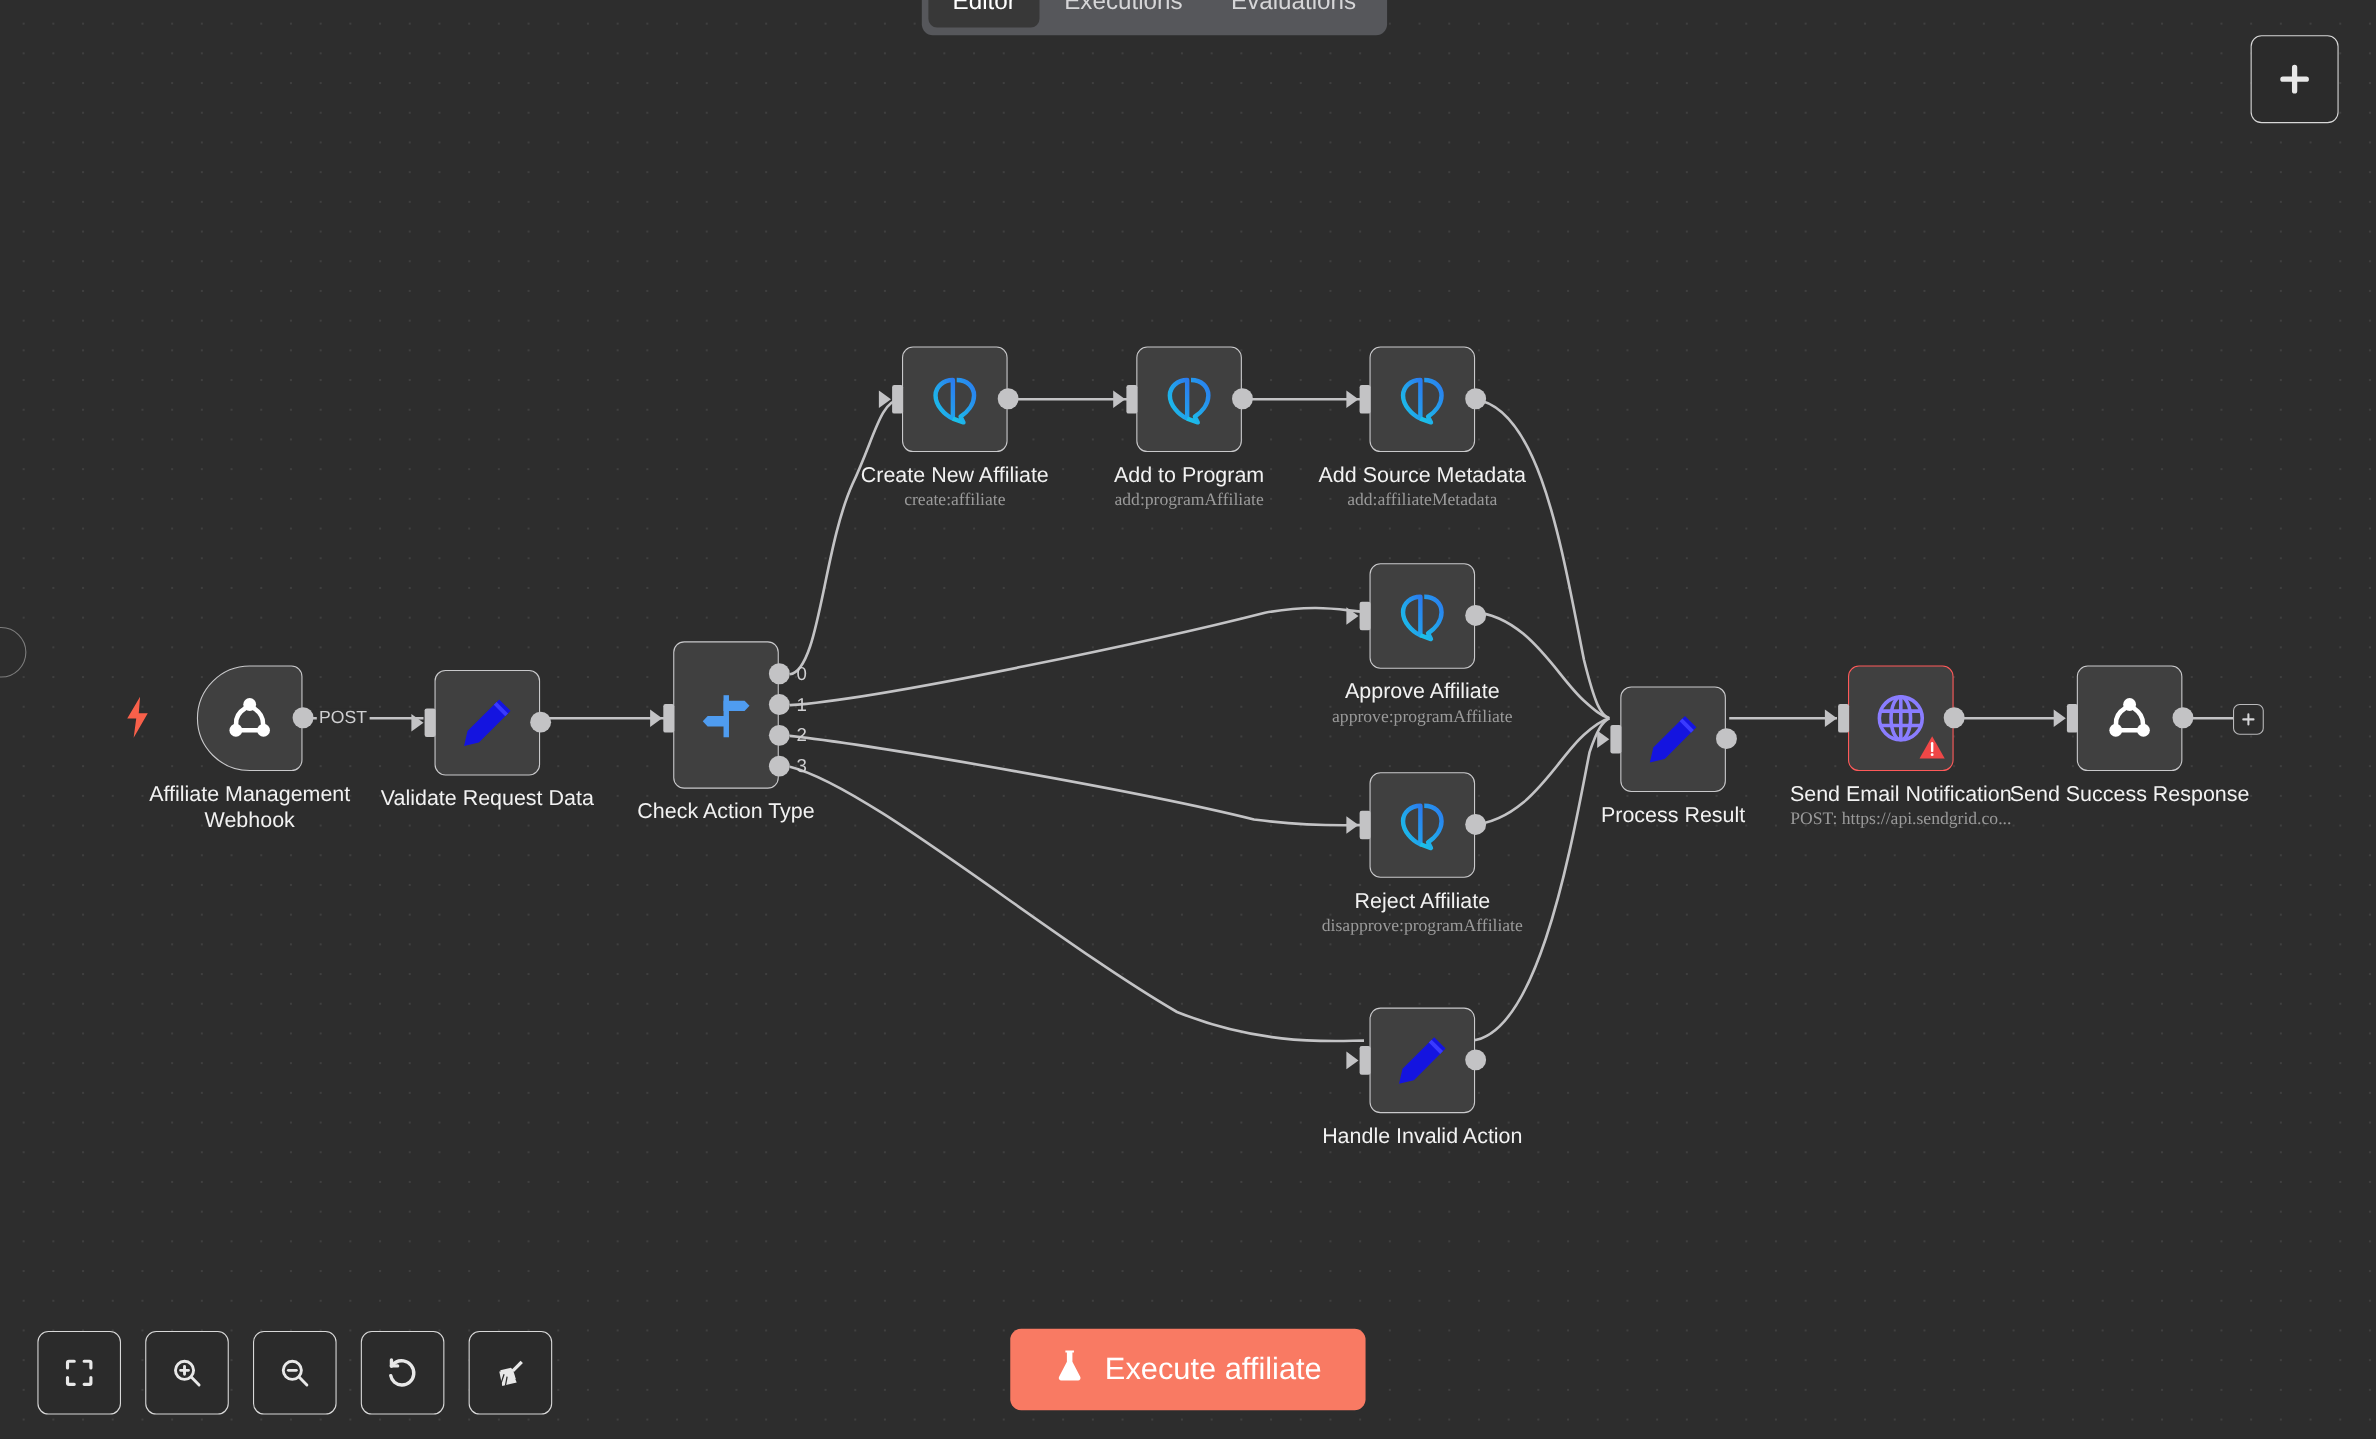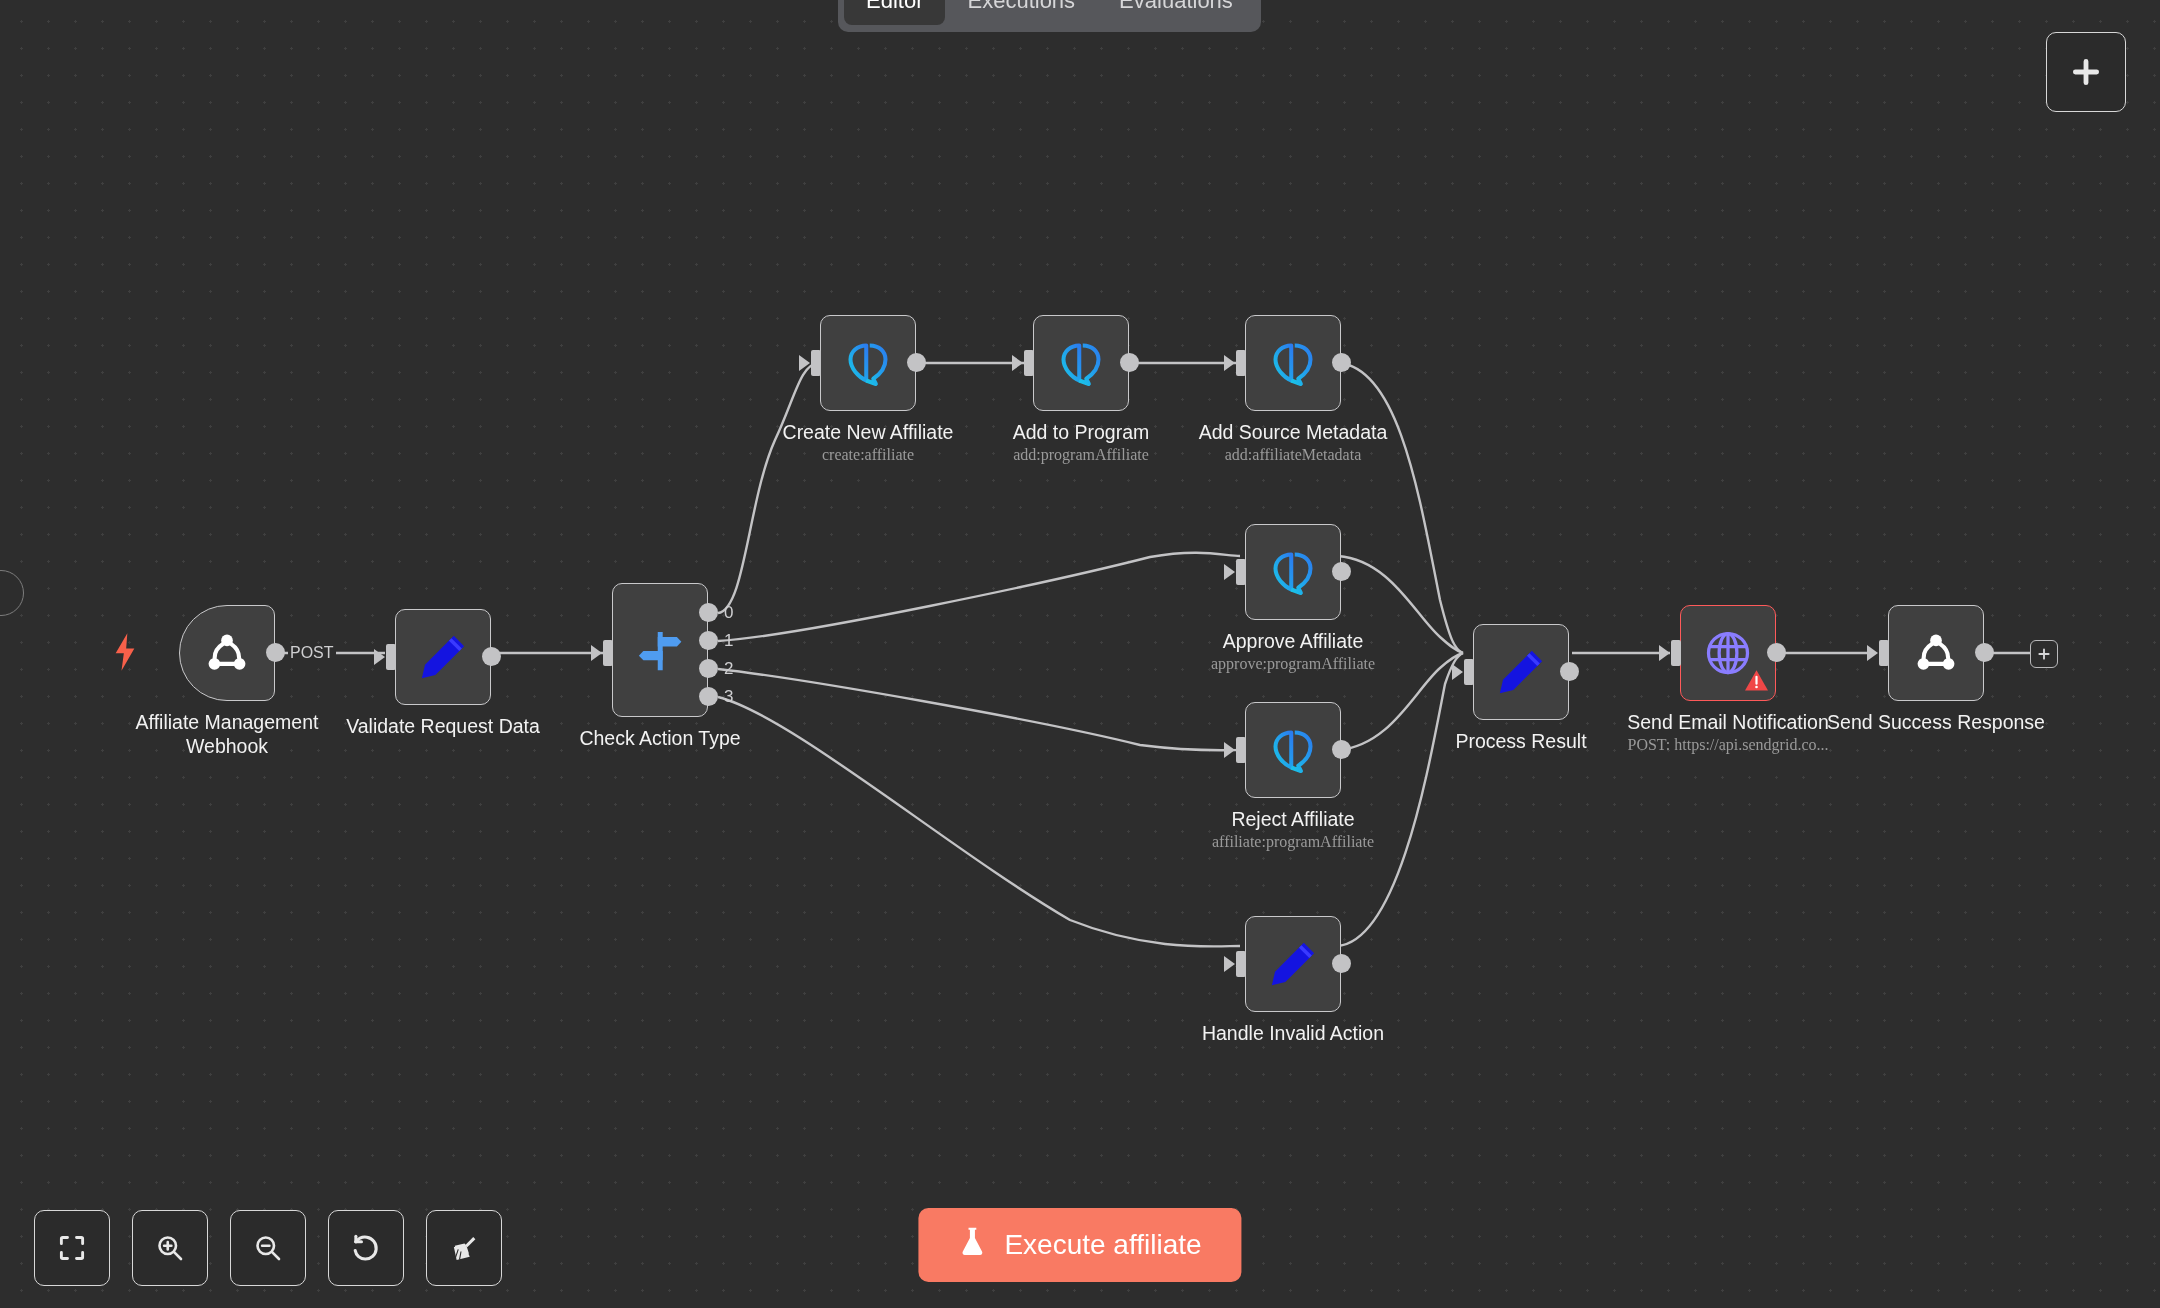--- a/index.html
+++ b/index.html
@@ -282,21 +282,21 @@
         <path d="M30 12 C20 12 12 19 12 28 C12 38 21 48 30 52 L30 12 Z"></path>
         <path d="M34 12 C45 12 52 19 52 28 C52 38 44 46 38 50 L41 56 L30 52"></path>
       </g>
     </svg>
   </div>
   <div class="dot" style="left:87px;top:38px;"></div>
   <div class="ntitle" style="top:106px;">Add Source Metadata</div>
   <div class="nsub" style="top:131px;">add:affiliateMetadata</div>
 </div>
 
-<div class="node" style="left:1245px;top:524px;">
+<div class="node" style="left:1245px;top:512px;">
   <div class="intri" style="left:-21px;top:40px;"></div>
   <div class="inarrow" style="left:-9px;top:35px;"></div>
   <div class="nbox">
     <svg width="56" height="56" viewBox="0 0 64 64">
       <g fill="none" stroke="url(#afgr)" stroke-width="4.6" stroke-linejoin="round">
         <path d="M30 12 C20 12 12 19 12 28 C12 38 21 48 30 52 L30 12 Z"></path>
         <path d="M34 12 C45 12 52 19 52 28 C52 38 44 46 38 50 L41 56 L30 52"></path>
       </g>
     </svg>
   </div>
@@ -311,21 +311,21 @@
   <div class="nbox">
     <svg width="56" height="56" viewBox="0 0 64 64">
       <g fill="none" stroke="url(#afgr)" stroke-width="4.6" stroke-linejoin="round">
         <path d="M30 12 C20 12 12 19 12 28 C12 38 21 48 30 52 L30 12 Z"></path>
         <path d="M34 12 C45 12 52 19 52 28 C52 38 44 46 38 50 L41 56 L30 52"></path>
       </g>
     </svg>
   </div>
   <div class="dot" style="left:87px;top:38px;"></div>
   <div class="ntitle" style="top:106px;">Reject Affiliate</div>
-  <div class="nsub" style="top:131px;">affiliate:programAffiliate</div>
+  <div class="nsub" style="top:131px;">disapprove:programAffiliate</div>
 </div>
 
 <div class="node" style="left:1245px;top:898px;margin-top:18px;">
   <div class="intri" style="left:-21px;top:40px;"></div>
   <div class="inarrow" style="left:-9px;top:35px;"></div>
   <div class="nbox">
     <svg width="54" height="54" viewBox="0 0 24 24">
       <path d="M16.8 2.6 L21.4 7.2 L8.6 20 L2.6 21.4 L4 15.4 Z" fill="#1414e0"></path>
       <path d="M15.2 4.2 L19.8 8.8" stroke="#3a3aff" stroke-width="1.6"></path>
     </svg>

